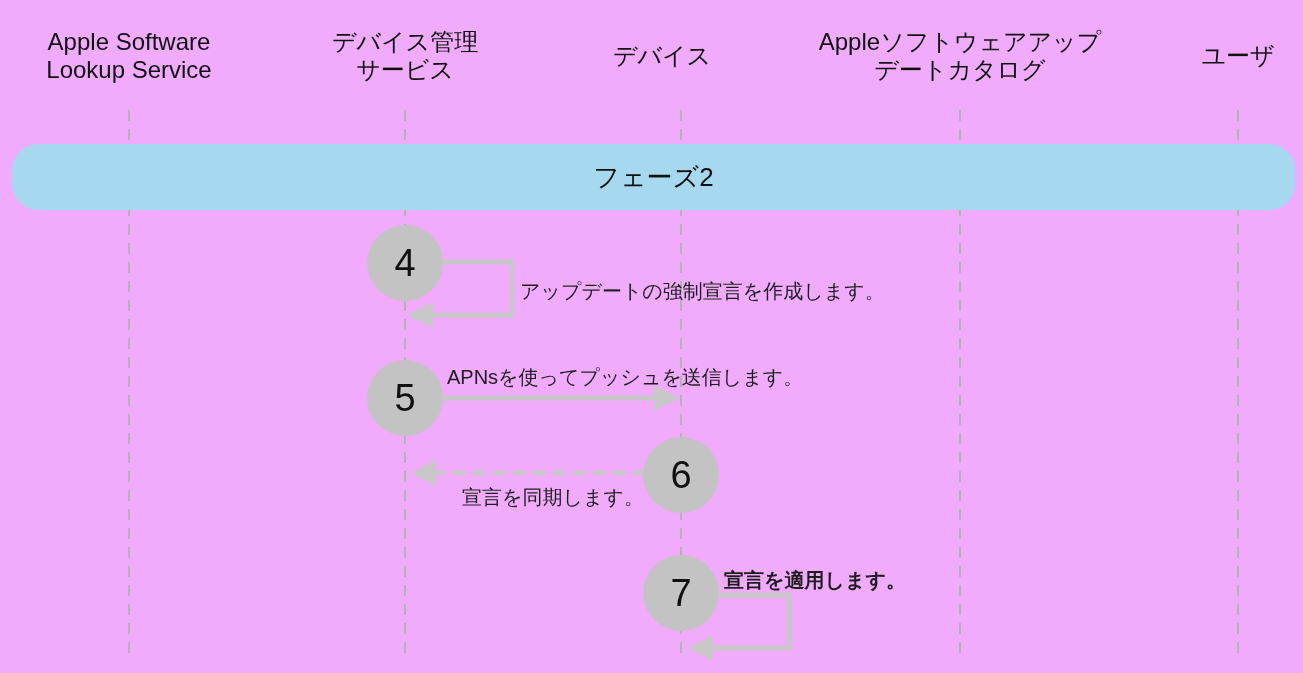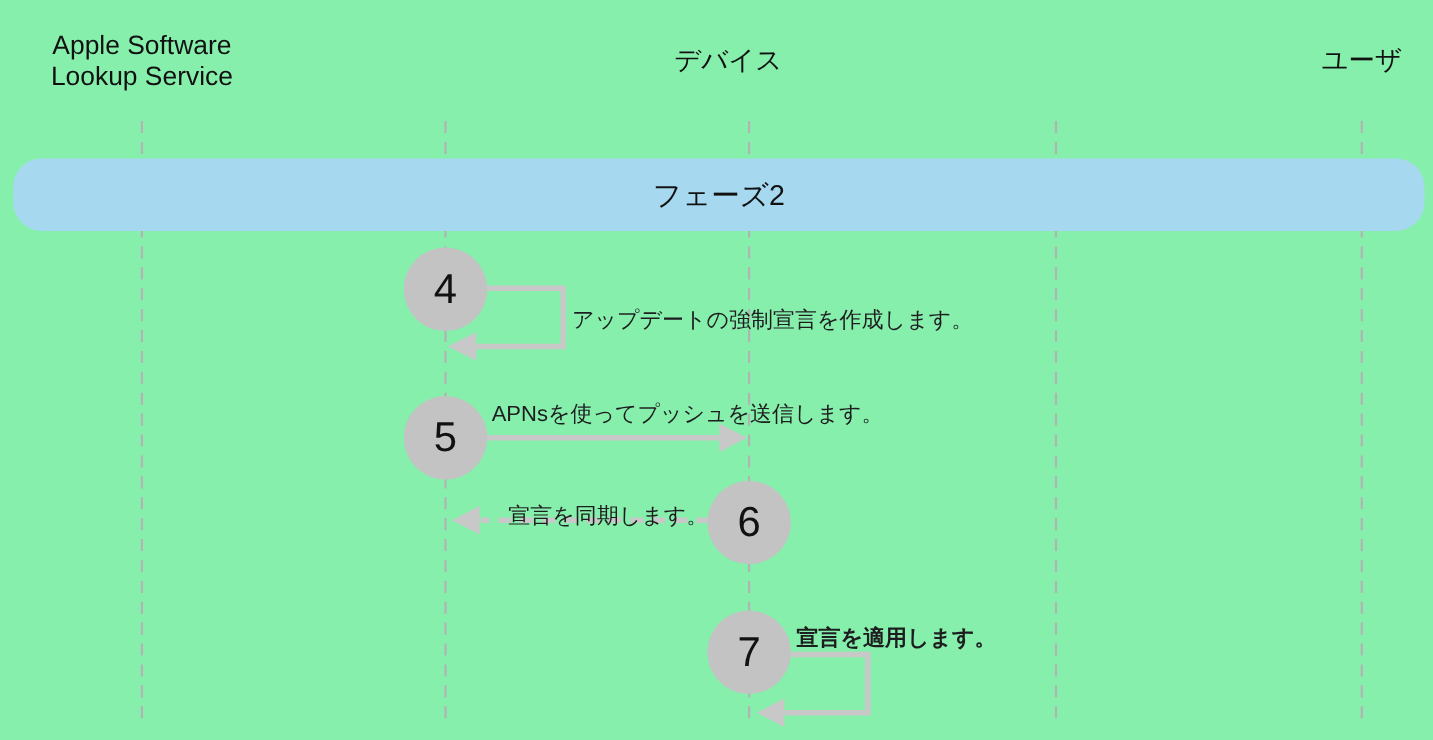--- a/index.html
+++ b/index.html
@@ -6,21 +6,21 @@
     margin: 0;
     padding: 0;
     background: #ffffff;
     font-family: "Liberation Sans", "DejaVu Sans", sans-serif;
     color: #1d1d1f;
   }
   .canvas {
     position: relative;
     width: 1303px;
     height: 673px;
-    background: #86efac;
+    background: #f0abfc;
     overflow: hidden;
   }
   svg.layer {
     position: absolute;
     left: 0;
     top: 0;
   }
   .lifeline {
     stroke: #b3b3b3;
     stroke-width: 2;
@@ -91,21 +91,21 @@
   .circle-7 { left: 643px; top: 555px; }
   .step-label {
     position: absolute;
     font-size: 20px;
     line-height: 22px;
     white-space: nowrap;
     color: #1d1d1f;
   }
   .label-4 { left: 520px; top: 280px; }
   .label-5 { left: 447px; top: 366px; }
-  .label-6 { left: 462px; top: 458px; }
+  .label-6 { left: 462px; top: 486px; }
   .label-7 { left: 724px; top: 569px; font-weight: bold; }
 </style>
 </head>
 <body>
 
 <div class="canvas">
 
   <svg class="layer" width="1303" height="673" viewBox="0 0 1303 673">
 
     <line class="lifeline" x1="129" y1="110" x2="129" y2="654" stroke="#b3b3b3"></line>
@@ -122,21 +122,25 @@
 
     <line class="arrow-line dashed" x1="645" y1="473" x2="437" y2="473" stroke="#c8c8c8"></line>
     <polygon class="arrow-head" points="436,460 411,473 436,486" fill="#c8c8c8"></polygon>
 
     <path class="arrow-line" d="M 717 595 H 789 V 648 H 713" stroke="#c8c8c8"></path>
     <polygon class="arrow-head" points="713,635 688,648 713,661" fill="#c8c8c8"></polygon>
   </svg>
 
   <div class="actor actor-1">Apple Software
 Lookup Service</div>
+  <div class="actor actor-2">デバイス管理
+サービス</div>
   <div class="actor actor-3">デバイス</div>
+  <div class="actor actor-4">Appleソフトウェアアップ
+デートカタログ</div>
   <div class="actor actor-5">ユーザ</div>
 
   <div class="phase-banner">フェーズ2</div>
 
   <div class="step-circle circle-4">4</div>
   <div class="step-circle circle-5">5</div>
   <div class="step-circle circle-6">6</div>
   <div class="step-circle circle-7">7</div>
 
   <div class="step-label label-5">APNsを使ってプッシュを送信します。</div>

